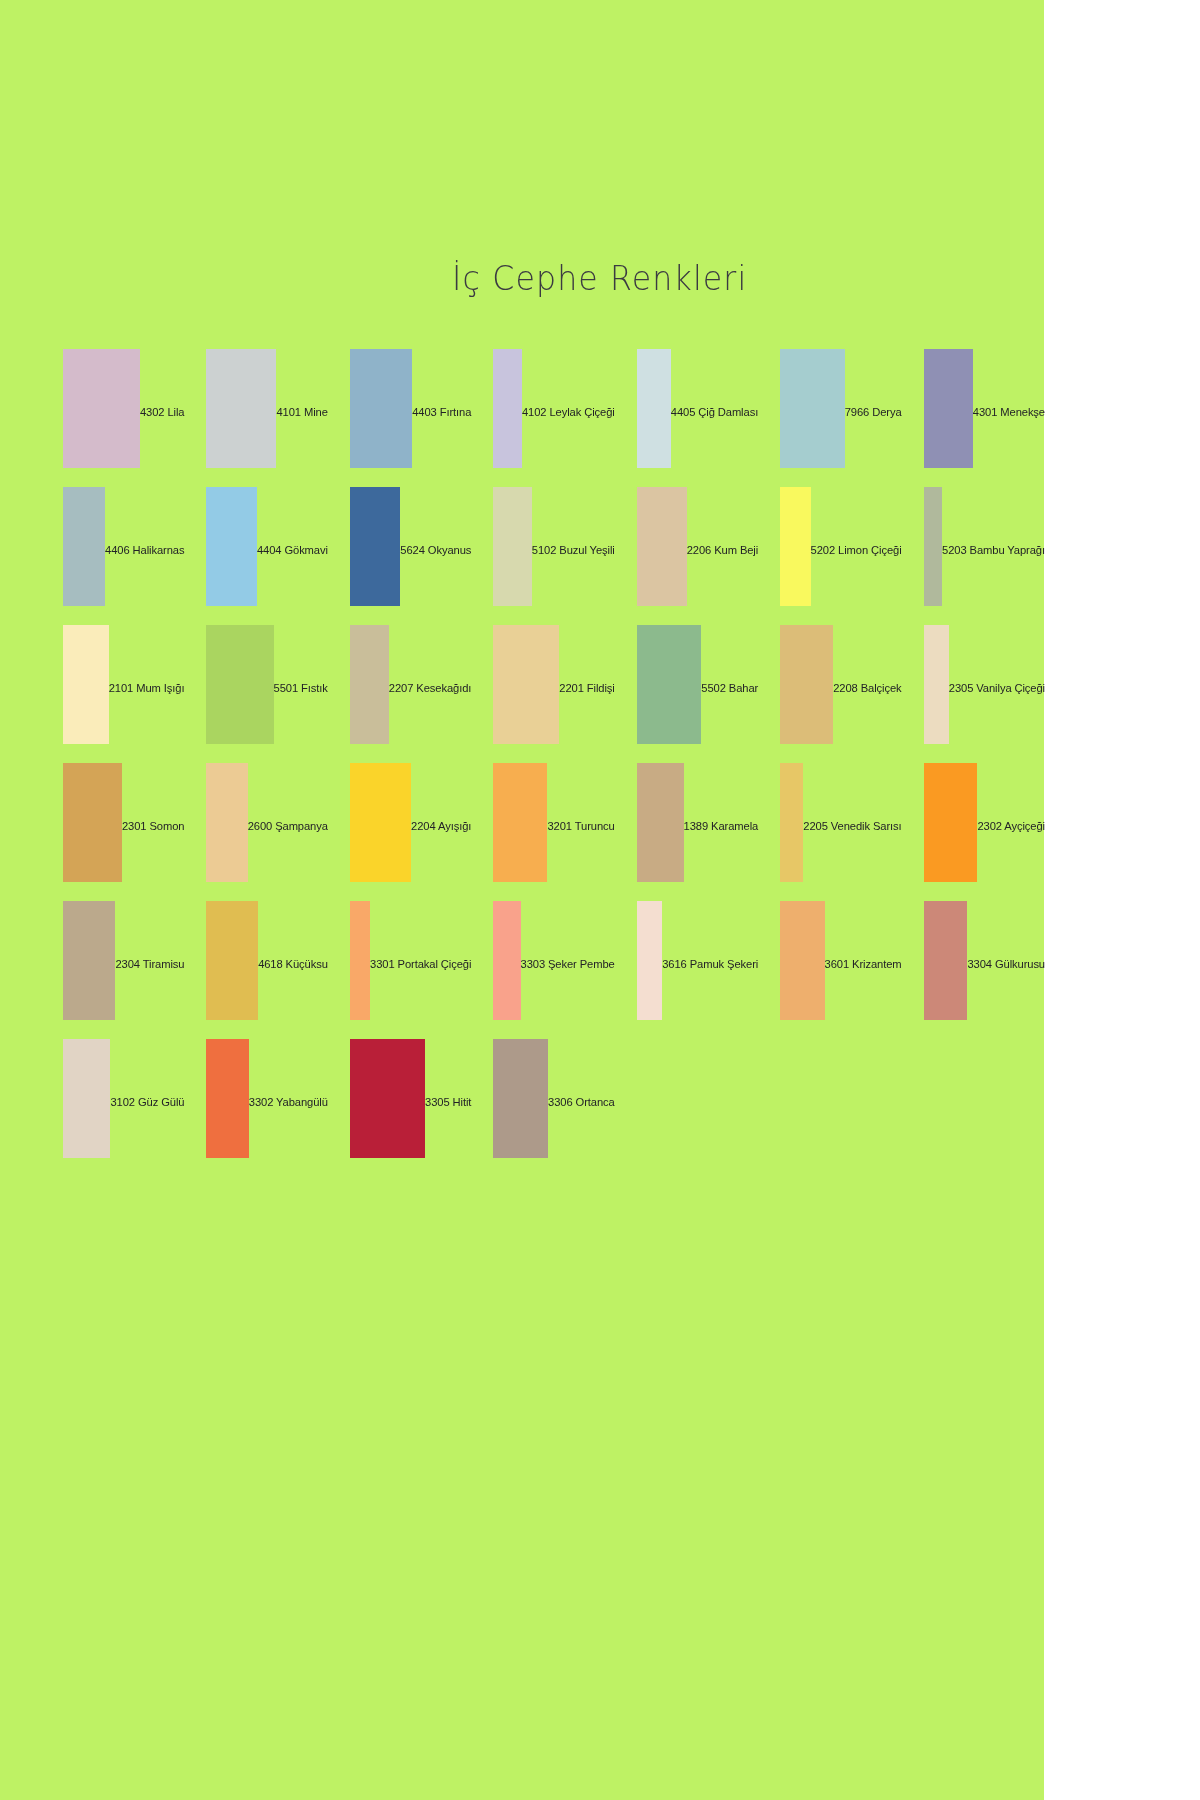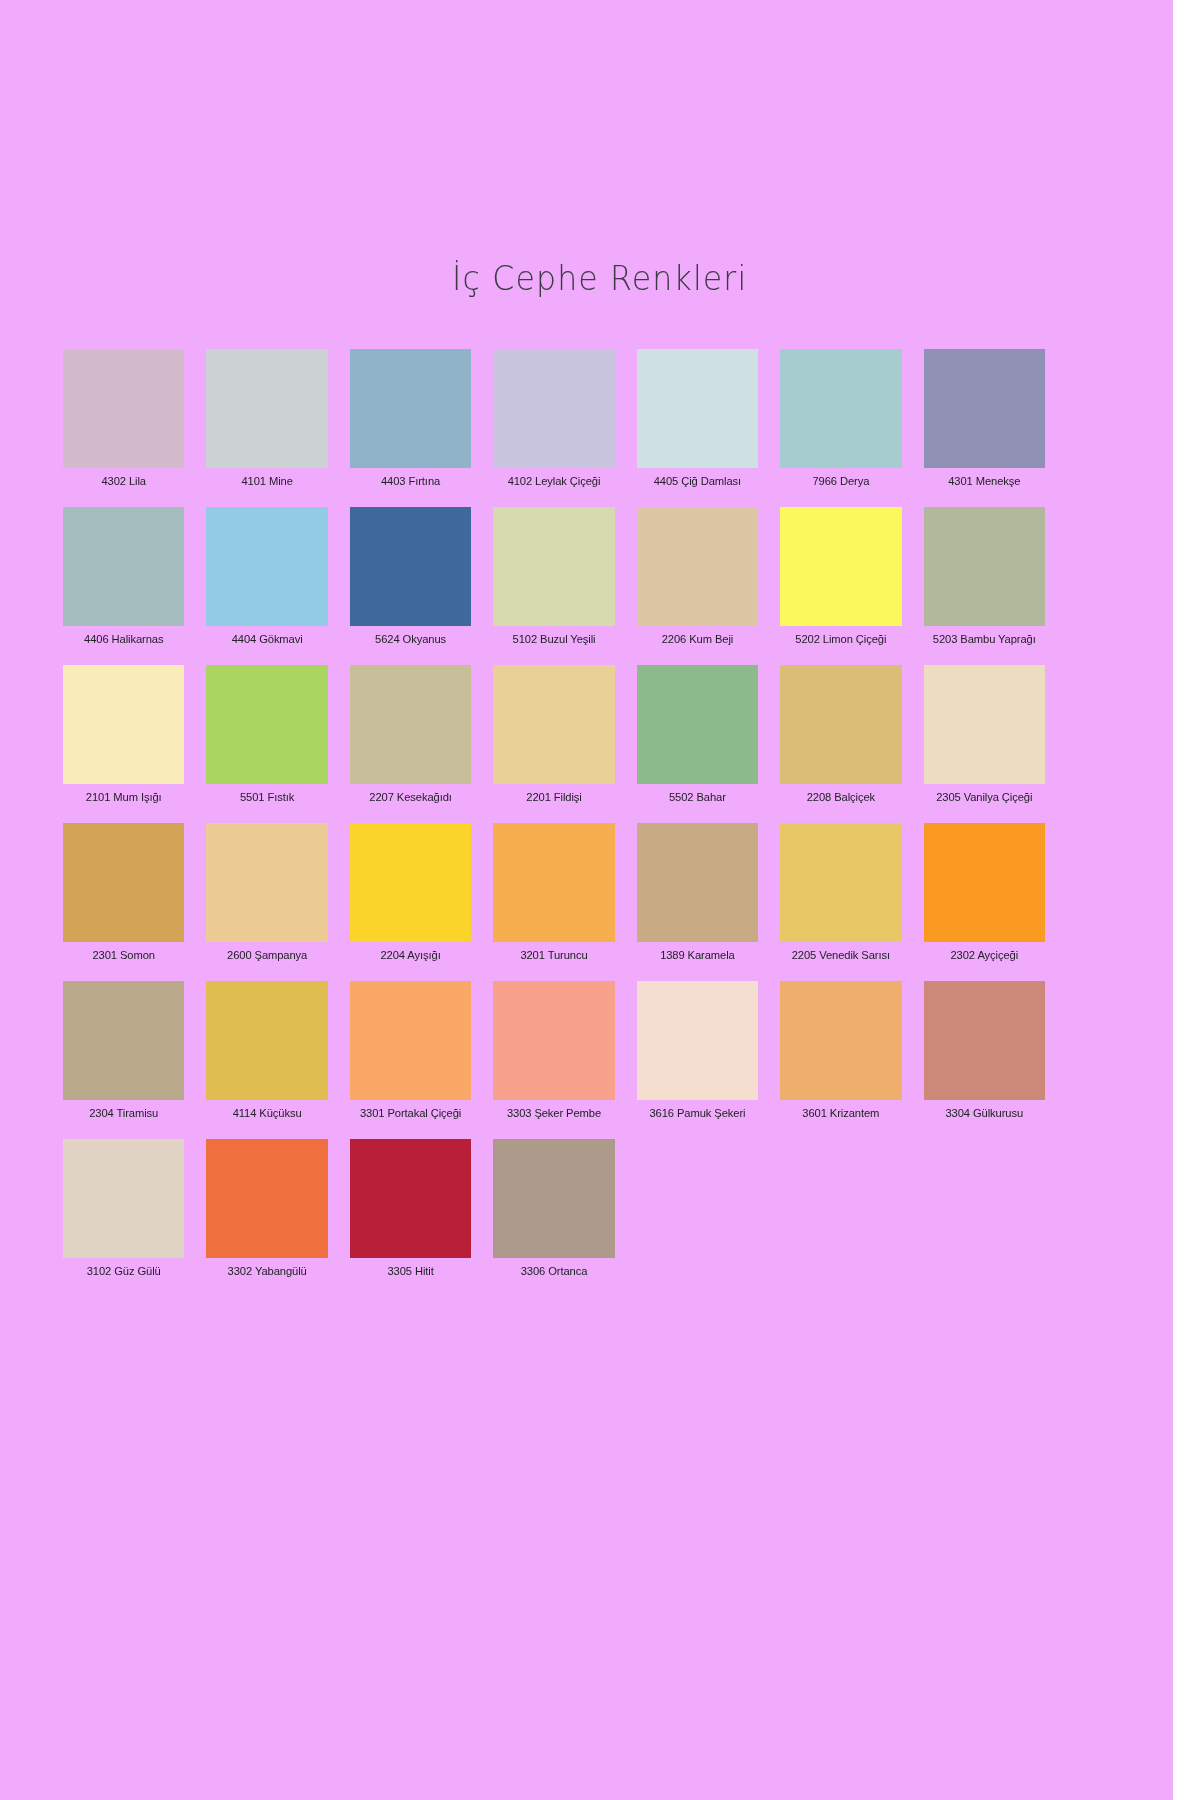--- a/index.html
+++ b/index.html
@@ -9,23 +9,23 @@
   }
   body {
     width: 1200px;
     height: 1800px;
     font-family: "Liberation Sans", sans-serif;
     color: #1b1b1b;
     overflow: hidden;
   }
   .page {
     position: relative;
-    width: 1173px;
+    width: 1044px;
     height: 1800px;
-    background: #f0abfc;
+    background: #bef264;
     box-sizing: border-box;
   }
   .title-wrap {
     position: absolute;
     top: 258px;
     left: 0;
     width: 1200px;
     text-align: center;
   }
   .title {
@@ -44,21 +44,20 @@
     left: 63px;
     width: 982px;
     display: grid;
     grid-template-columns: repeat(7, 1fr);
     column-gap: 22px;
     row-gap: 19px;
   }
   .cell {
     width: 100%;
     display: flex;
-    flex-direction: column;
     align-items: center;
   }
   .cell.empty .swatch,
   .cell.empty .label {
     visibility: hidden;
   }
   .swatch {
     width: 100%;
     height: 119px;
     display: block;
@@ -195,21 +194,21 @@
       <div class="cell">
         <div class="swatch" title="2302 Ayçiçeği" style="background-color: rgb(250, 154, 34);"></div>
         <div class="label">2302 Ayçiçeği</div>
       </div>
       <div class="cell">
         <div class="swatch" title="2304 Tiramisu" style="background-color: rgb(187, 169, 140);"></div>
         <div class="label">2304 Tiramisu</div>
       </div>
       <div class="cell">
         <div class="swatch" title="2604 Küçüksu" style="background-color: rgb(224, 189, 81);"></div>
-        <div class="label">4114 Küçüksu</div>
+        <div class="label">4618 Küçüksu</div>
       </div>
       <div class="cell">
         <div class="swatch" title="3301 Portakal Çiçeği" style="background-color: rgb(249, 168, 104);"></div>
         <div class="label">3301 Portakal Çiçeği</div>
       </div>
       <div class="cell">
         <div class="swatch" title="3303 Şeker Pembe" style="background-color: rgb(249, 162, 139);"></div>
         <div class="label">3303 Şeker Pembe</div>
       </div>
       <div class="cell">

